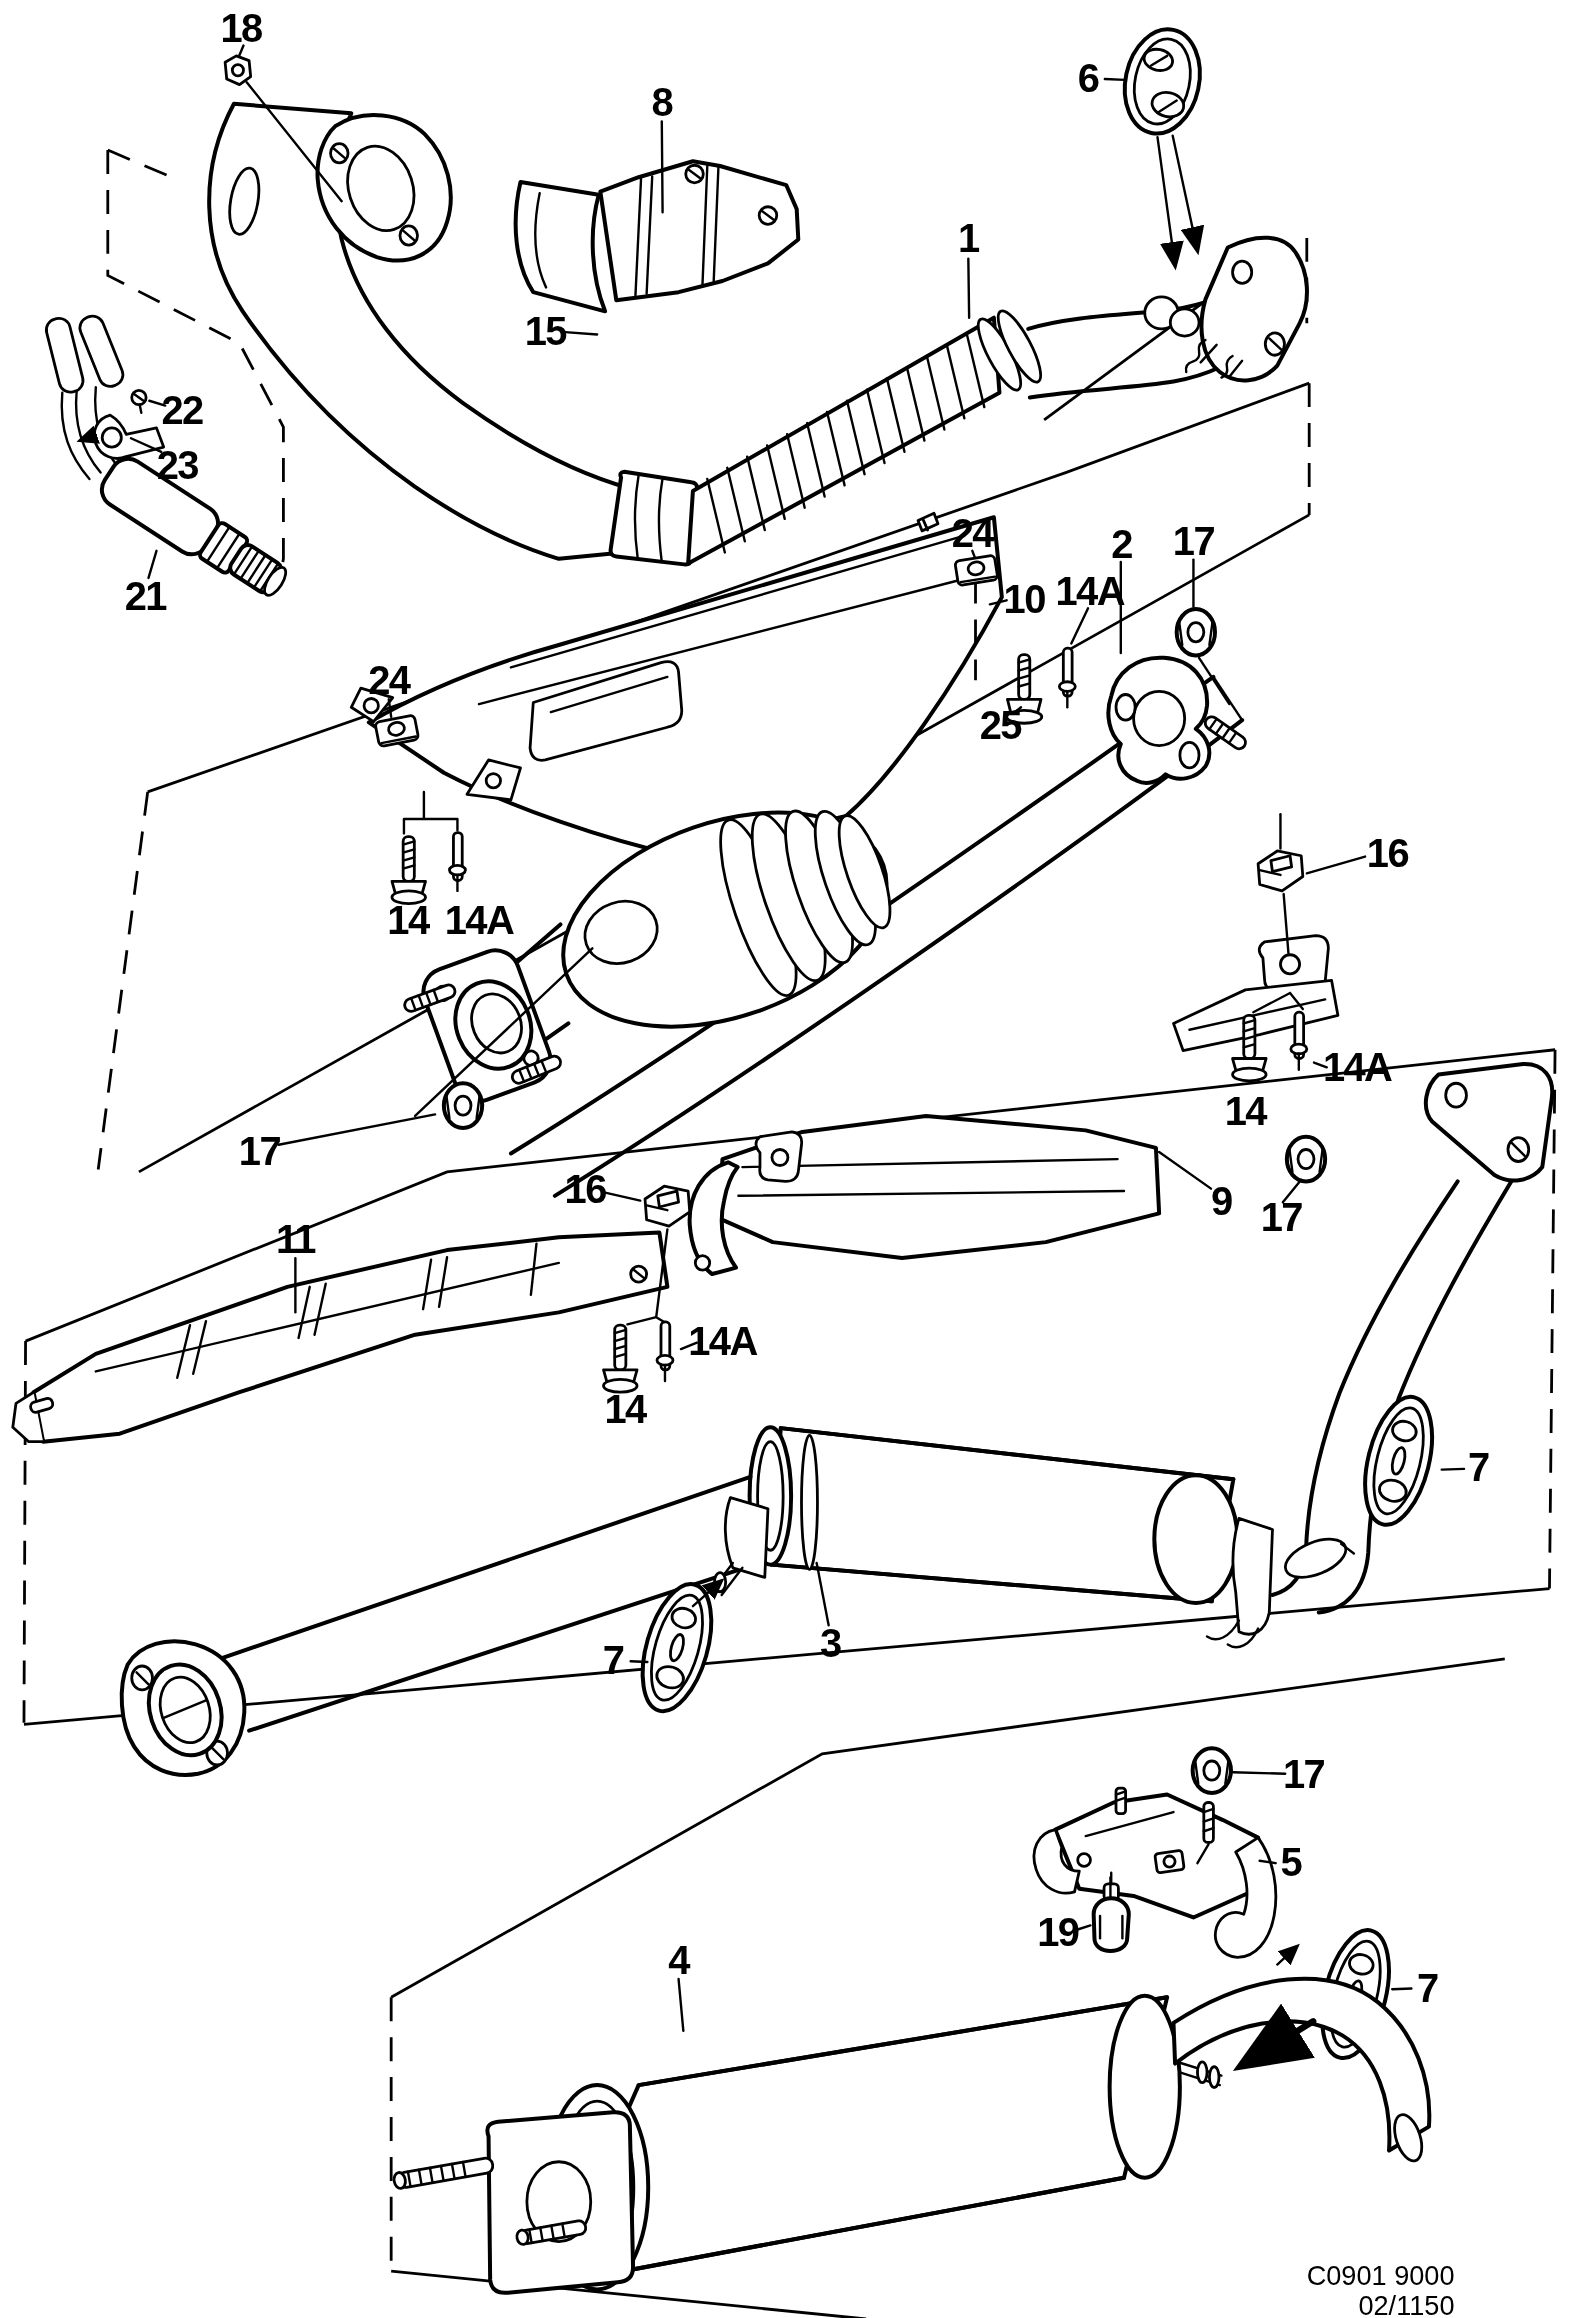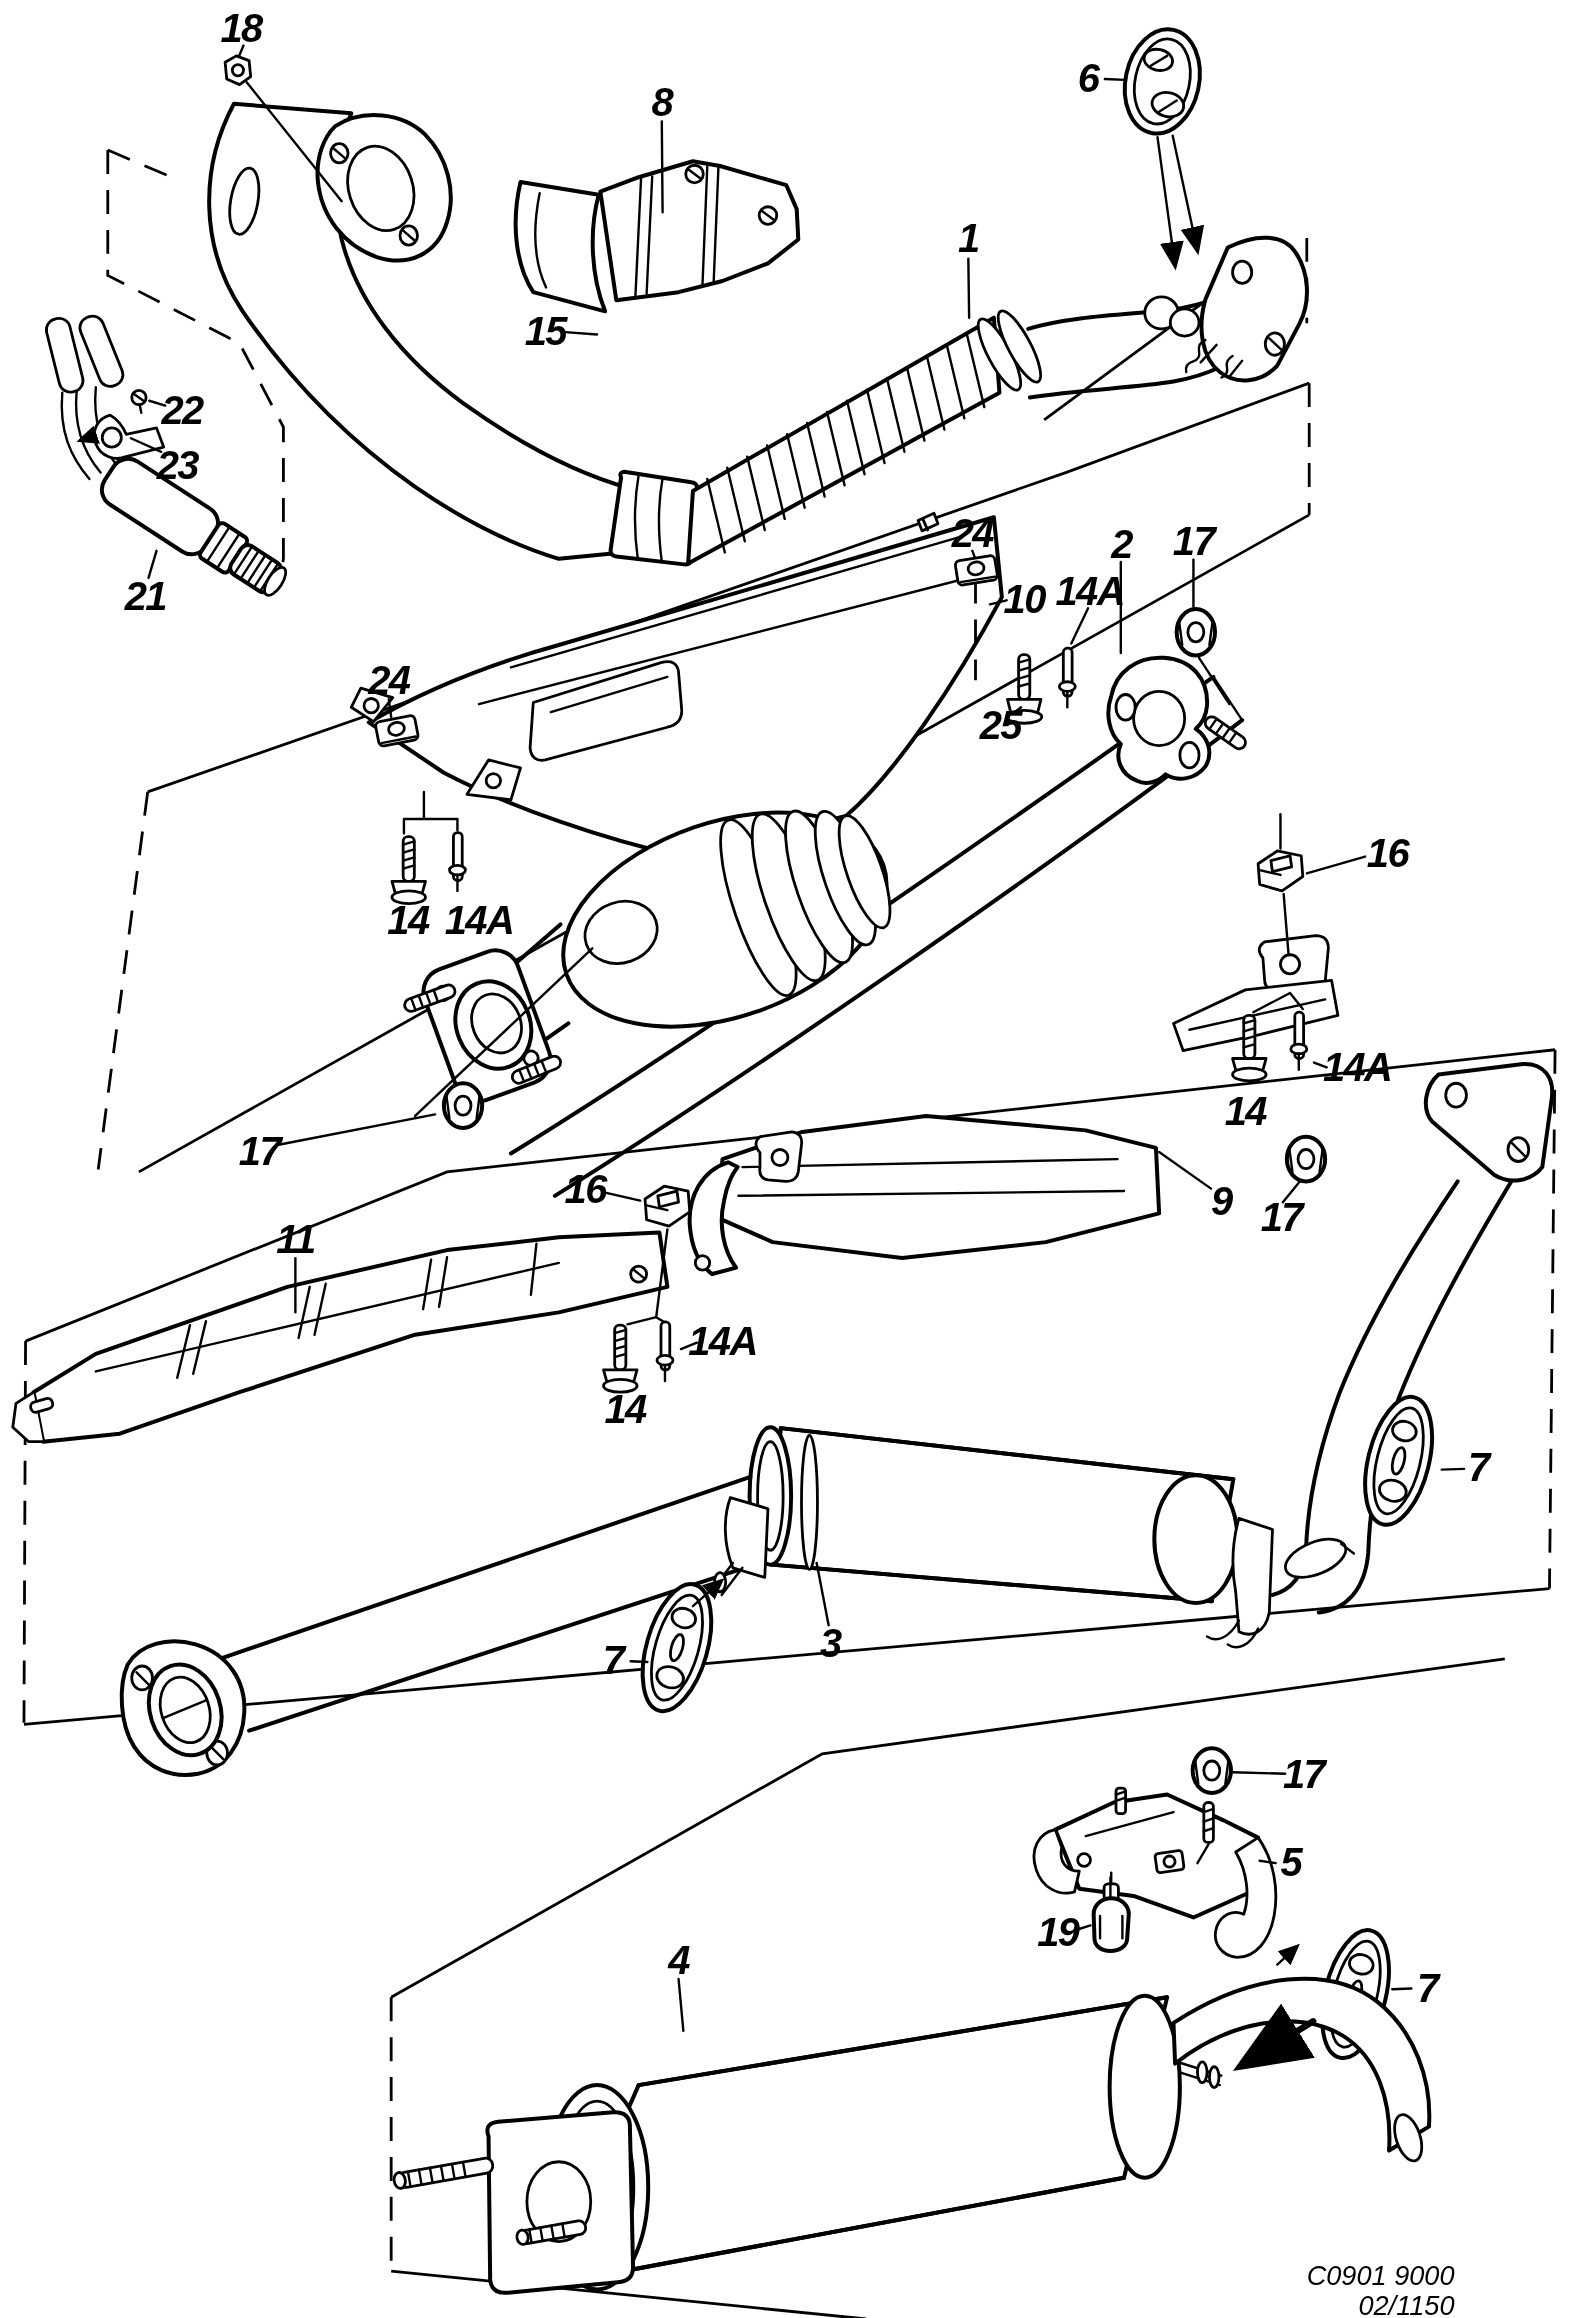--- a/index.html
+++ b/index.html
@@ -1,16 +1,16 @@
 <!DOCTYPE html>
 <html style="font-size:12.8px"><head>
 <meta charset="utf-8">
 <style>
   html,body{margin:0;padding:0;background:#fff;}
-  #sheet{position:relative;width:1595px;height:2319px;background:#ffffff;overflow:hidden;font-style:italic;}
+  #sheet{position:relative;width:1595px;height:2319px;background:#ffffff;overflow:hidden;}
   svg{position:absolute;left:0;top:0;}
   .part{fill:#ffffff;stroke:#000;stroke-width:5;stroke-linejoin:round;stroke-linecap:round;}
   .part-thin{fill:#ffffff;stroke:#000;stroke-width:3.5;stroke-linejoin:round;stroke-linecap:round;}
   .ln{fill:none;stroke:#000;stroke-width:5;stroke-linejoin:round;stroke-linecap:round;}
   .ln3{fill:none;stroke:#000;stroke-width:3;stroke-linecap:round;}
   .panel{fill:none;stroke:#000;stroke-width:3.5;stroke-linecap:butt;}
   .dash{stroke-dasharray:30 20;}
   .leader{fill:none;stroke:#000;stroke-width:3;stroke-linecap:round;}
   .callout{font-family:"Liberation Sans","DejaVu Sans",sans-serif;font-weight:bold;font-size:50px;letter-spacing:-2px;fill:#000;}
   .caption{font-family:"Liberation Sans","DejaVu Sans",sans-serif;font-weight:normal;font-size:34px;fill:#000;}

